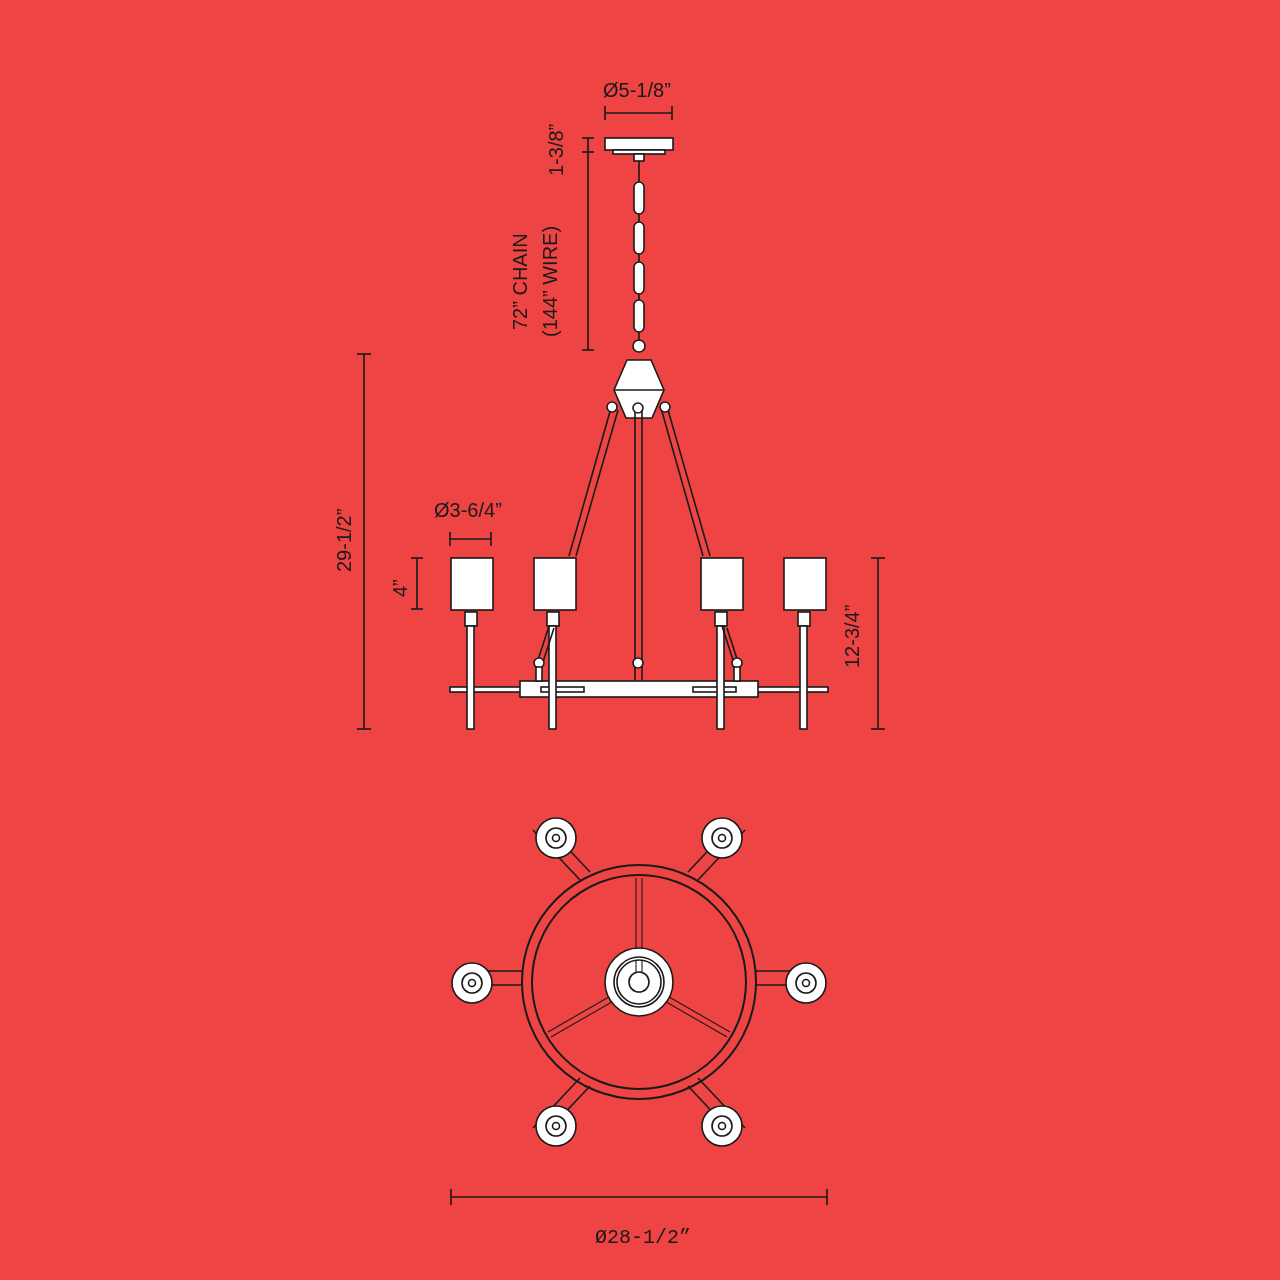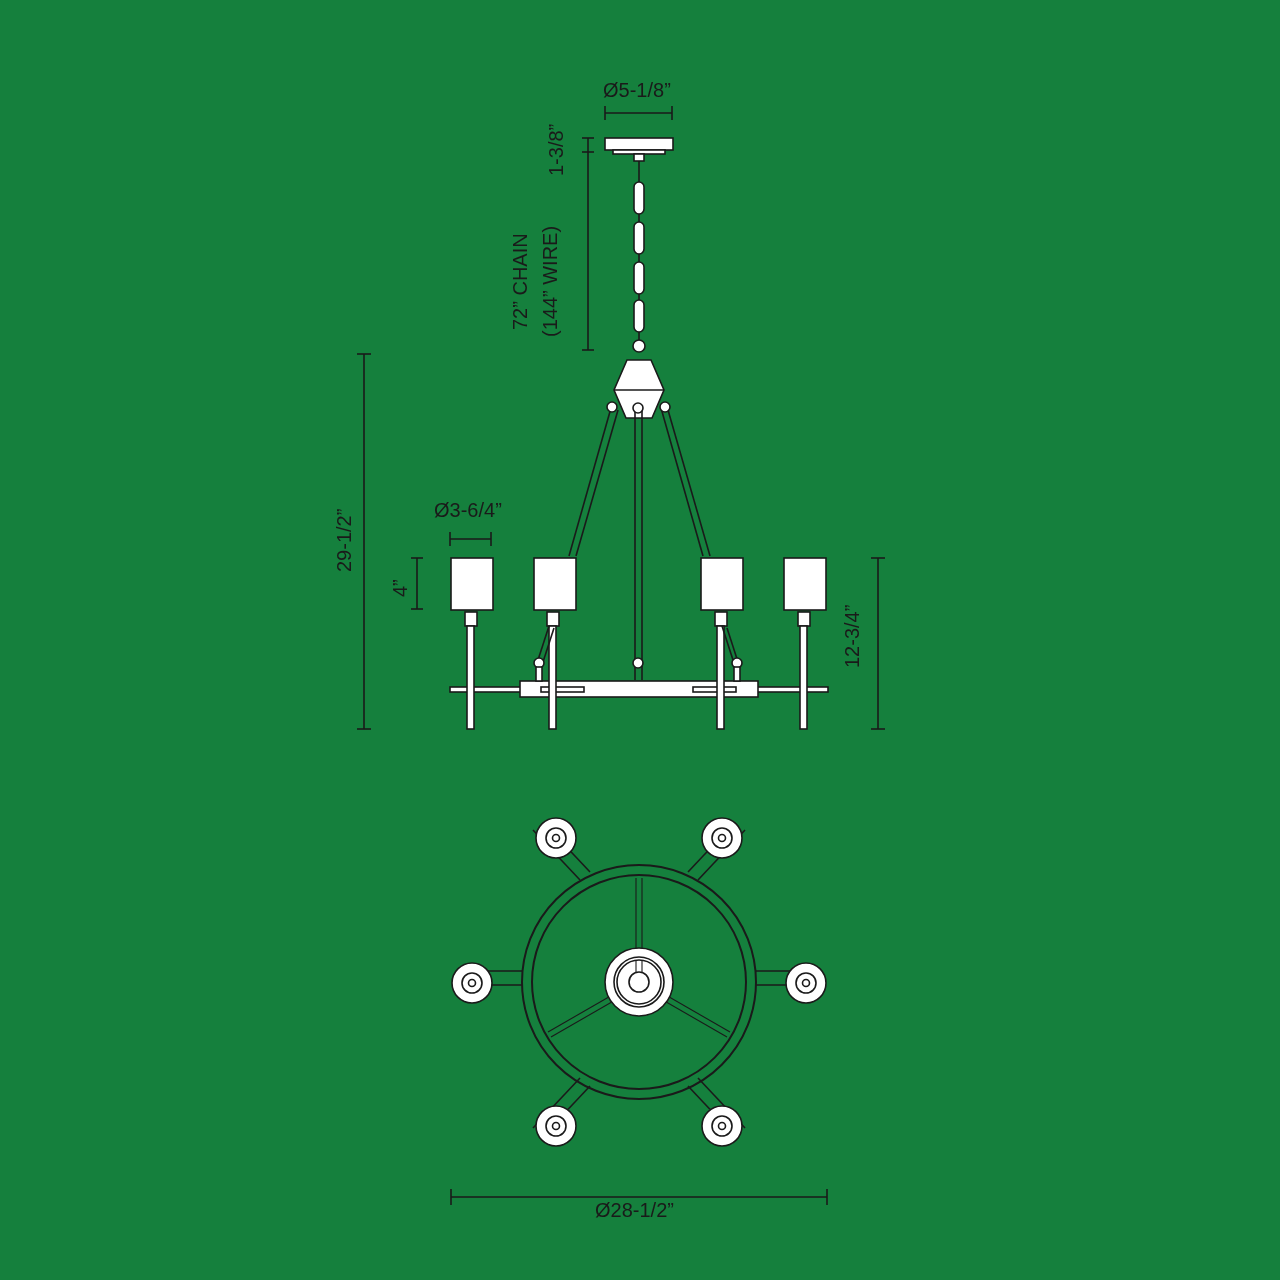--- a/index.html
+++ b/index.html
@@ -1,16 +1,16 @@
 <!DOCTYPE html>
 <html><head>
 <meta charset="utf-8">
 <style>
   html, body { margin: 0; padding: 0; background: #ffffff; }
-  #canvas { position: relative; width: 1280px; height: 1280px; background: #15803d; overflow: hidden; }
+  #canvas { position: relative; width: 1280px; height: 1280px; background: #ef4444; overflow: hidden; }
   svg { position: absolute; left: 0; top: 0; }
   .ln { stroke: #1a1a1a; fill: none; stroke-width: 1.6; }
   .lnb { stroke: #1a1a1a; fill: #ffffff; stroke-width: 1.6; }
   .thin { stroke: #1a1a1a; fill: none; stroke-width: 1.1; }
   .dim { stroke: #1a1a1a; fill: none; stroke-width: 1.6; }
   .lbl { position: absolute; font-family: "Liberation Sans", sans-serif; font-size: 20px; color: #1a1a1a; white-space: nowrap; line-height: 1; }
   .rot { transform-origin: 0 0; transform: rotate(-90deg); }
 </style>
 </head>
 <body>
@@ -202,14 +202,14 @@
   <div class="lbl rot" style="left:540px; top:337px;">(144” WIRE)</div>
 
   <div class="lbl rot" style="left:334px; top:572px;">29-1/2”</div>
 
   <div class="lbl" style="left:434px; top:500px;">Ø3-6/4”</div>
 
   <div class="lbl rot" style="left:390px; top:597px;">4”</div>
 
   <div class="lbl rot" style="left:842px; top:668px;">12-3/4”</div>
 
-  <div class="lbl" style="left:595px; top:1200px;">Ø28-1/2”</div>
+  <div class="lbl" style="left:595px; top:1228px;font-family:Liberation Mono, monospace;">Ø28-1/2”</div>
 </div>
 
 </body></html>

